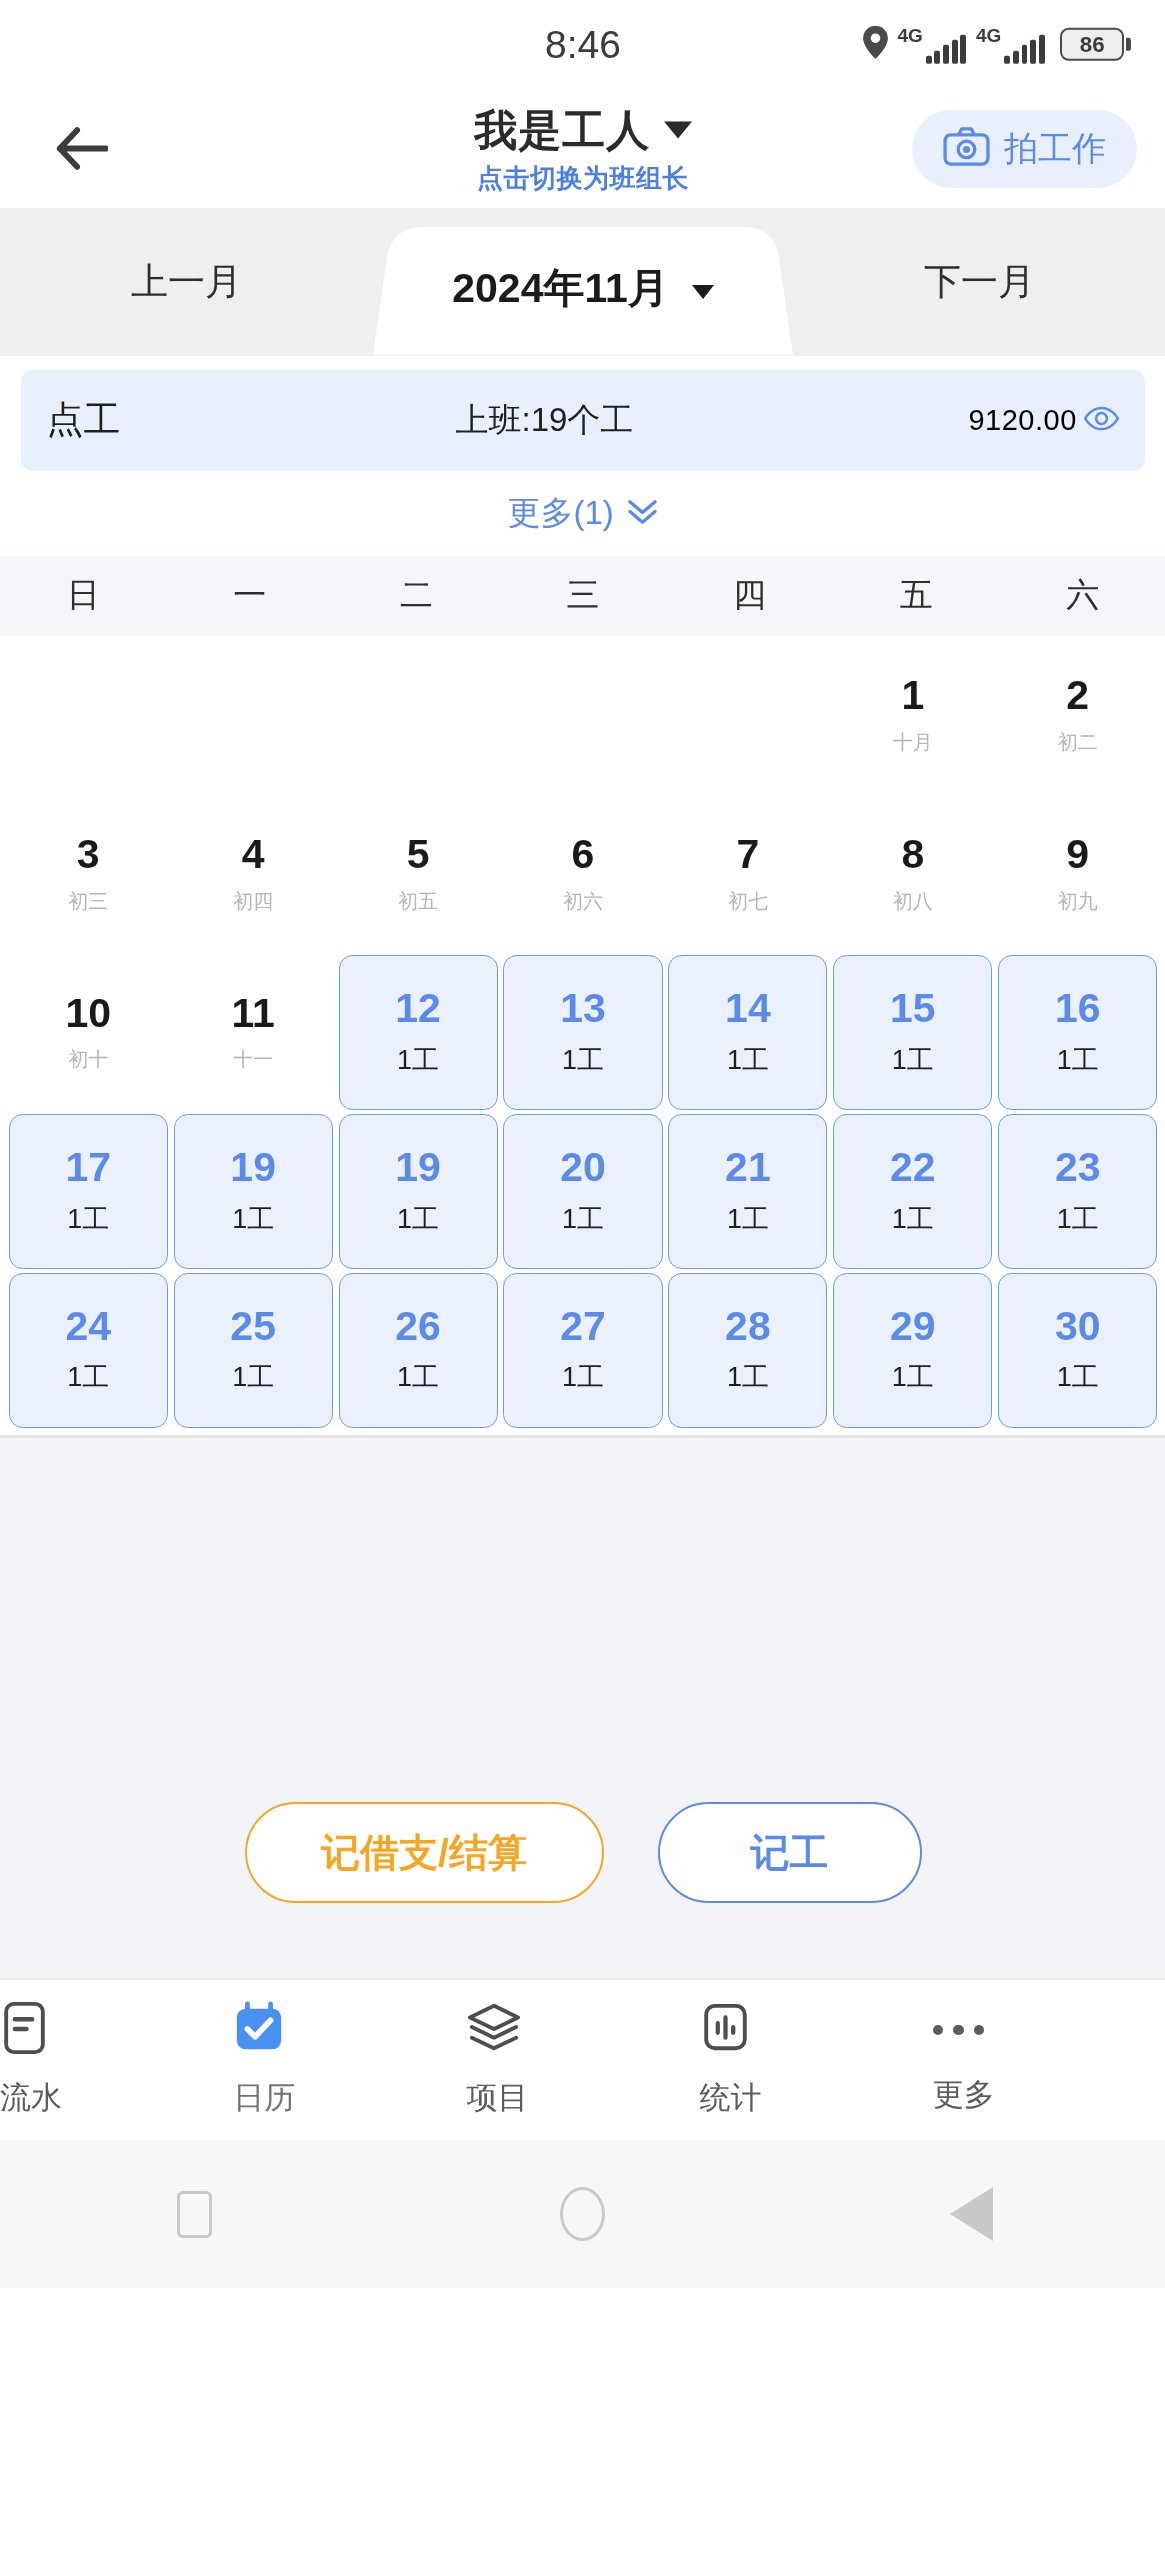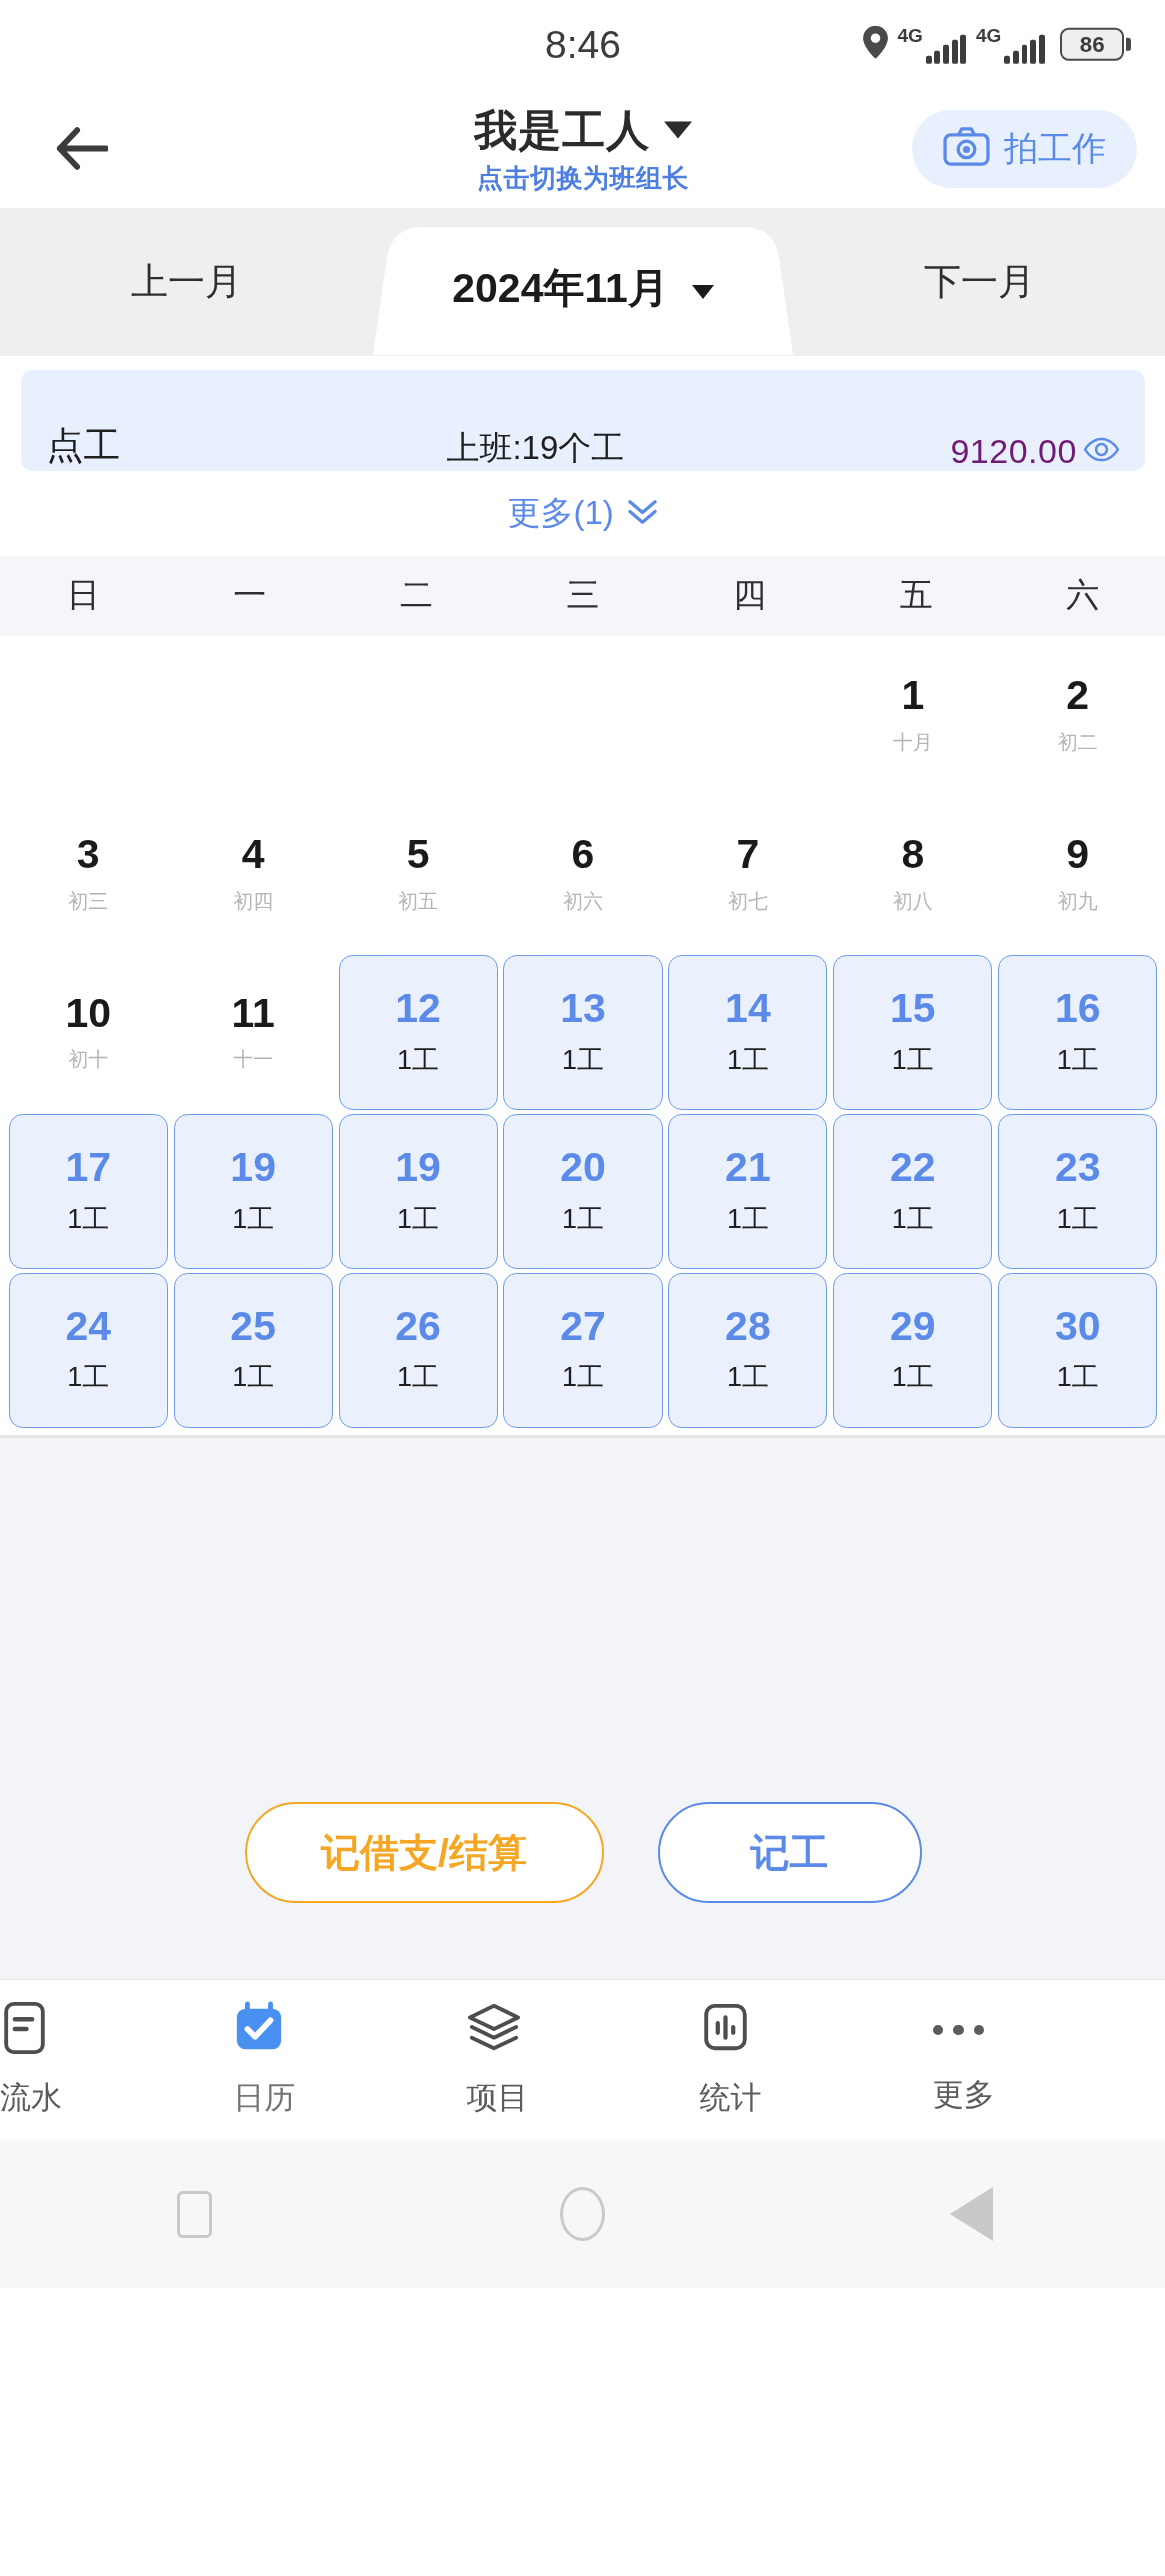--- a/index.html
+++ b/index.html
@@ -95,26 +95,26 @@
   .tab-center-label { font-size: 41px; font-weight:700; color:#1b1b1b; }
   .caret-down-sm {
     width: 0; height:0; border-left: 11.7px solid transparent; border-right: 11.7px solid transparent;
     border-top: 14.6px solid #1b1b1b; margin-top: 5.8px;
   }
 
   
   .summary-wrap { background:#ffffff; padding: 13.6px 21.4px 0 21.4px; flex:0 0 auto; }
   .summary {
     background:#e9f0fd; border-radius: 11.7px; height: 101px;
-    display:flex; align-items:flex-end; padding: 0 25px;
+    display:flex; align-items:center; padding: 0 25px;
   }
   .sum-type { font-size: 37px; color:#1f1f1f; flex: 0 0 auto; }
   .sum-mid { flex: 1 1 auto; text-align:center; font-size: 33px; color:#1f1f1f; }
   .sum-amt { flex: 0 0 auto; display:flex; align-items:center; gap:5.8px; }
-  .sum-amt-num { font-size: 34px; color:#701a75; font-weight:500; letter-spacing:0.5px;}
+  .sum-amt-num { font-size: 29px; color:#000000; font-weight:500; letter-spacing:0.5px;}
 
   .more-row {
     flex: 0 0 auto; background:#ffffff; height: 85px;
     display:flex; align-items:center; justify-content:center; gap: 11.7px;
   }
   .more-label { font-size: 33px; color:#5b8ae8; }
 
   
   .cal { background:#ffffff; flex: 0 0 auto; }
   .weekrow {

